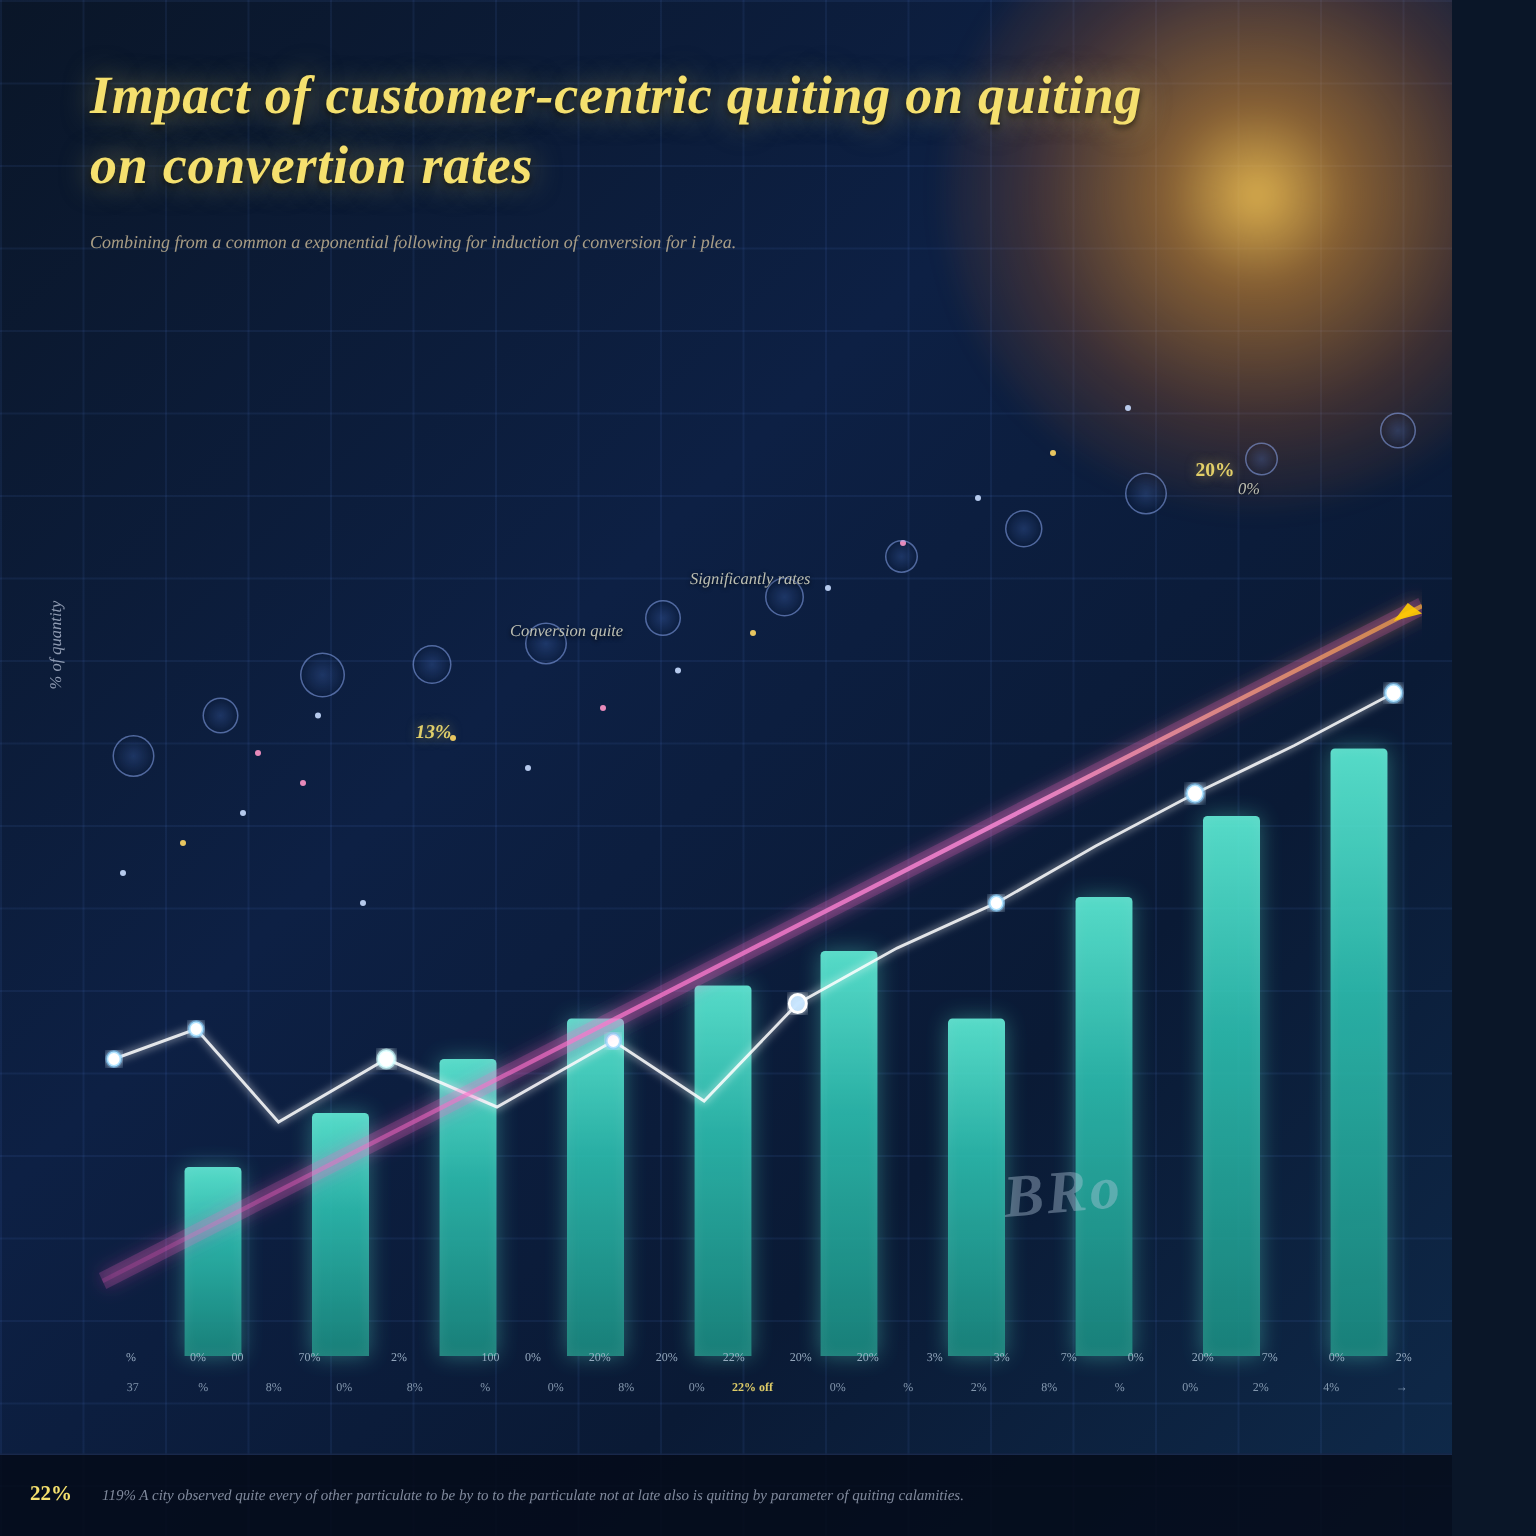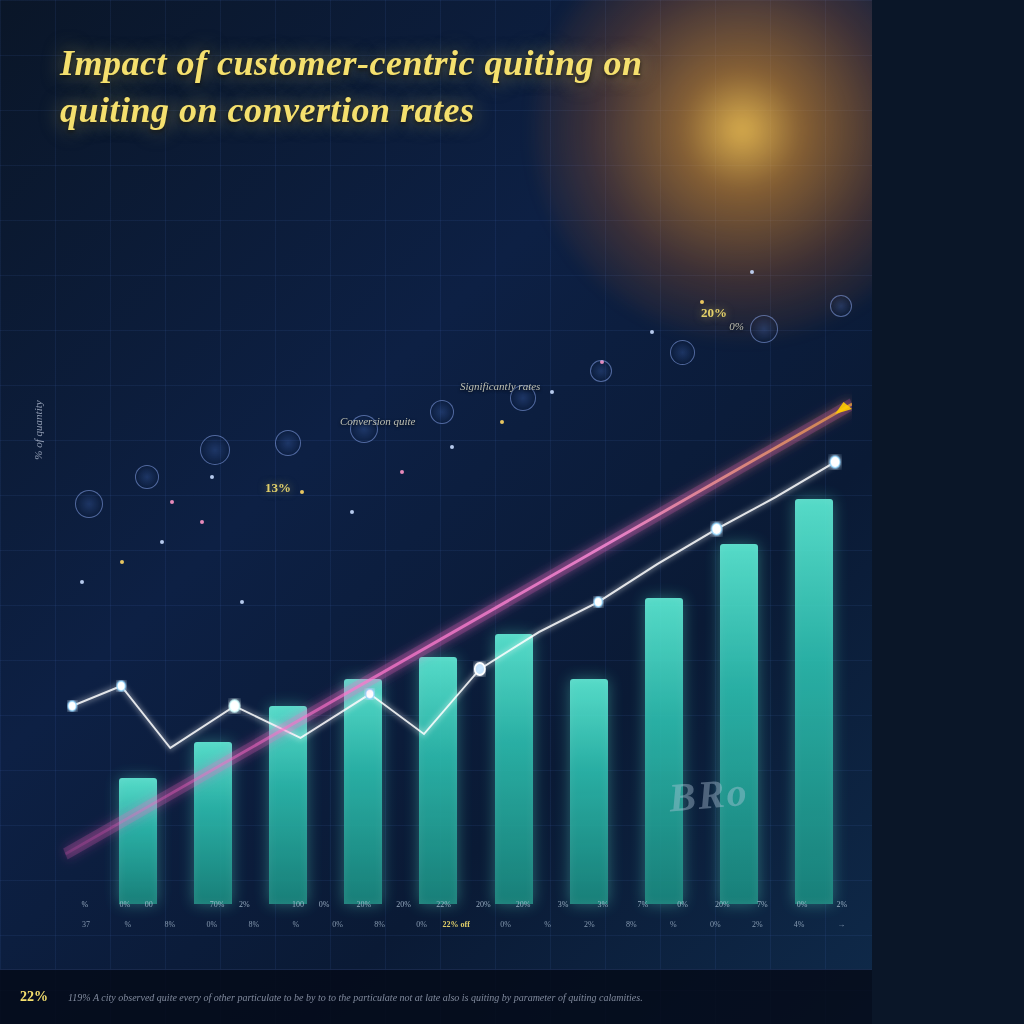--- a/index.html
+++ b/index.html
@@ -6,21 +6,21 @@
 
     body {
       width: 1024px;
       height: 1024px;
       overflow: hidden;
       background: #0a1628;
       font-family: 'Georgia', serif;
     }
 
     .chart-container {
-      width: 872px;
+      width: 968px;
       height: 1024px;
       position: relative;
       background: linear-gradient(135deg, #0a1628 0%, #0d2044 40%, #0a1a35 70%, #0f2a4a 100%);
       overflow: hidden;
     }
 
     
     .grid-overlay {
       position: absolute;
       top: 0; left: 0; right: 0; bottom: 0;
@@ -207,20 +207,21 @@
 
 <div class="chart-container">
 
   <div class="grid-overlay"></div>
 
   <div class="sunburst"></div>
 
   <div class="title-section">
     <div class="main-title">Impact of customer-centric quiting on quiting
 on convertion rates</div>
+    <div class="subtitle">Combining from a common a exponential following for induction of conversion for i plea.</div>
   </div>
 
   <div class="y-axis-label" style="position:absolute; left:8px; top:42%; transform:translateY(-50%) rotate(-90deg); color:rgba(200,210,230,0.7); font-size:11px; white-space:nowrap; font-style:italic; z-index:10;">
     <span>% of quantity</span>
   </div>
 
   <div class="sparkle" style="top:580px; left:80px;"></div>
   <div class="sparkle gold" style="top:560px; left:120px;"></div>
   <div class="sparkle" style="top:540px; left:160px;"></div>
   <div class="sparkle pink" style="top:520px; left:200px;"></div>
@@ -330,35 +331,35 @@
 
     </svg>
   </div>
 
   <div class="annotation" style="top:415px; left:340px;">
     <span>Conversion quite</span>
   </div>
   <div class="annotation" style="top:380px; left:460px;">
     <span>Significantly rates</span>
   </div>
-  <div class="annotation-percentage" style="top:480px; left:265px;">
+  <div class="annotation-percentage" style="top:480px; left:277px;font-style:italic;">
     <span>13%</span>
   </div>
   <div class="annotation-percentage" style="top:305px; right:145px;">
     <span>20%</span>
   </div>
   <div class="annotation" style="top:320px; right:128px;">
     <span>0%</span>
   </div>
 
   <div style="position:absolute; bottom:115px; left:65px; right:10px; display:flex; z-index:10;">
     <span style="flex:1;color:rgba(180,200,220,0.8);font-size:8px;text-align:center;">%</span>
     <span style="flex:1;color:rgba(180,200,220,0.8);font-size:8px;text-align:center;">0%</span>
     <span style="flex:1;color:rgba(180,200,220,0.8);font-size:8px;text-align:left;">00</span>
-    <span style="flex:1;color:rgba(180,200,220,0.8);font-size:8px;text-align:right;">70%</span>
+    <span style="flex:1;color:rgba(180,200,220,0.8);font-size:8px;text-align:left;">70%</span>
     <span style="flex:1;color:rgba(180,200,220,0.8);font-size:8px;text-align:center;">2%</span>
     <span style="flex:1;color:rgba(180,200,220,0.8);font-size:8px;text-align:right;">100</span>
     <span style="flex:1;color:rgba(180,200,220,0.8);font-size:8px;text-align:center;">0%</span>
     <span style="flex:1;color:rgba(180,200,220,0.8);font-size:8px;text-align:center;">20%</span>
     <span style="flex:1;color:rgba(180,200,220,0.8);font-size:8px;text-align:center;">20%</span>
     <span style="flex:1;color:rgba(180,200,220,0.8);font-size:8px;text-align:center;">22%</span>
     <span style="flex:1;color:rgba(180,200,220,0.8);font-size:8px;text-align:center;">20%</span>
     <span style="flex:1;color:rgba(180,200,220,0.8);font-size:8px;text-align:center;">20%</span>
     <span style="flex:1;color:rgba(180,200,220,0.8);font-size:8px;text-align:center;">3%</span>
     <span style="flex:1;color:rgba(180,200,220,0.8);font-size:8px;text-align:center;">3%</span>

